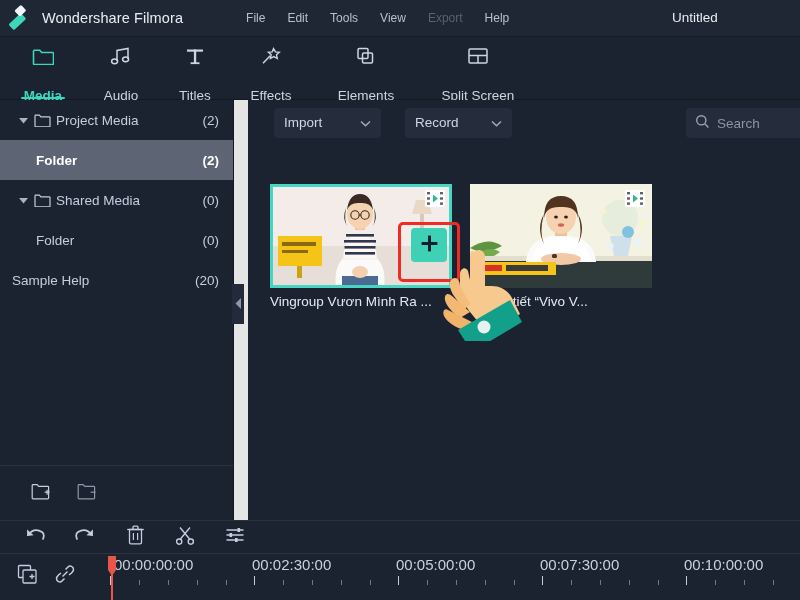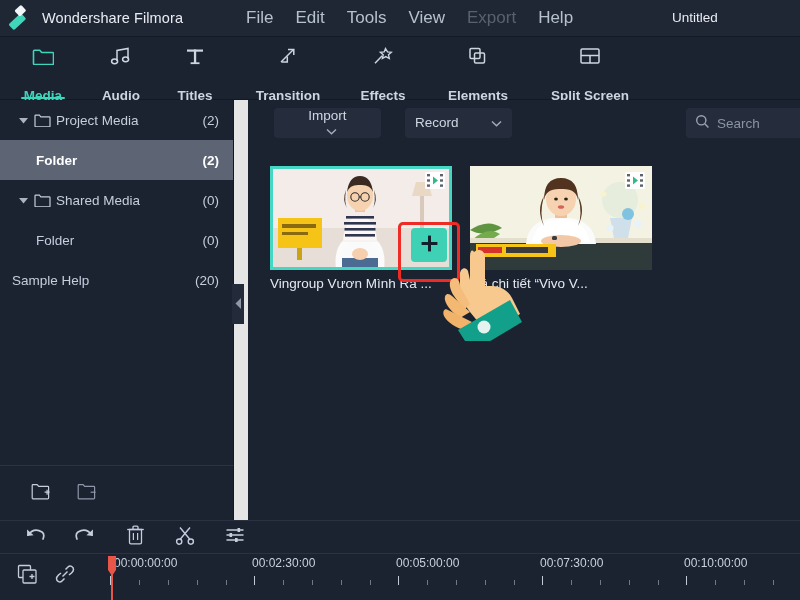--- a/index.html
+++ b/index.html
@@ -20,21 +20,21 @@
     display: flex; align-items: center;
   }
   .logo-wrap { width: 34px; height: 30px; margin-left: 6px; position: relative; }
   .logo-svg { position: absolute; left: 0; top: 2px; }
   .brand {
     color: #e9edf3; font-size: 14.5px; letter-spacing: .1px;
     margin-left: 2px;
   }
   .menu-items { display: flex; align-items: center; margin-left: 52px; }
   .menu-item {
-    color: #b7c0cd; font-size: 17px; padding: 3px 11px; cursor: default;
+    color: #b7c0cd; font-size: 12px; padding: 3px 11px; cursor: default;
     white-space: nowrap;
   }
   .menu-item.disabled { color: #59616f; }
   .project-title {
     position: absolute; left: 672px; top: 10px;
     color: #e9edf3; font-size: 13.5px;
   }
 
   
   .tabbar {
@@ -44,21 +44,21 @@
     display: flex; align-items: flex-start;
   }
   .tab {
     display: flex; flex-direction: column; align-items: center;
     padding-top: 8px; cursor: default; position: relative;
     min-width: 54px;
     gap: 16px;
   }
   .tab .ticon { height: 22px; display: flex; align-items: center; justify-content: center; }
   .tab .tlabel {
-    font-size: 13.5px; color: #cdd5e0; margin-top: 5px; white-space: nowrap; font-weight: bold;
+    font-size: 13.5px; color: #cdd5e0; margin-top: 5px; white-space: nowrap;
   }
   .tab.active .tlabel { color: #3dd6bb; font-weight: bold; }
   .tab.active .underline {
     position: absolute; bottom: 4px; left: 50%; transform: translateX(-50%);
     width: 44px; height: 2.5px; background: #3dd6bb; border-radius: 1px;
   }
 
   
   .sidebar {
     position: absolute; left: 0; top: 100px; width: 234px; height: 365px;
@@ -107,32 +107,32 @@
   }
   .media-toolbar {
     position: absolute; left: 0; top: 0; width: 552px; height: 45px;
     display: flex; align-items: center;
   }
   .dd {
     height: 30px; background: #252d3c; border-radius: 4px;
     display: flex; align-items: center; justify-content: space-between;
     padding: 0 10px; cursor: default; color: #cfd7e3; font-size: 13.5px;
   }
-  .dd.import { width: 107px; margin-left: 26px; flex-direction: column; }
+  .dd.import { width: 107px; margin-left: 26px; }
   .dd.record { width: 107px; margin-left: 24px; }
   .dd .chev { margin-left: 8px; opacity: .75; }
   .searchbox {
     position: absolute; left: 438px; top: 8px; width: 140px; height: 30px;
     background: #252d3c; border-radius: 4px;
     display: flex; align-items: center; padding-left: 9px; cursor: text;
   }
   .searchbox .sph { color: #8b94a4; font-size: 13.5px; margin-left: 7px; }
 
   .media-grid {
-    position: absolute; left: 0; top: 45px; width: 552px; height: 375px;
+    position: absolute; left: 0; top: 63px; width: 552px; height: 375px;
     background: #1b2230;
   }
   .media-item { position: absolute; width: 182px; cursor: default; }
   .media-item .thumb {
     position: relative; width: 182px; height: 104px; overflow: hidden;
     background: #222;
   }
   .media-item.selected .thumb { outline: 3px solid #46d6c4; outline-offset: -3px; }
   .media-item .cap {
     color: #e4e9f1; font-size: 13.5px; margin-top: 6px;
@@ -168,21 +168,21 @@
   
   .timeline {
     position: absolute; left: 0; top: 553px; width: 800px; height: 47px;
     background: #1b2230;
     border-top: 1px solid #2b3342;
   }
   .tl-btn { position: absolute; width: 34px; height: 34px; top: 5px;
             display: flex; align-items: center; justify-content: center; cursor: default; }
   .ruler { position: absolute; left: 108px; top: 0; right: 0; height: 47px; }
   .tl-time {
-    position: absolute; top: 2px; color: #c9d1de; font-size: 12px;
+    position: absolute; top: 2px; color: #c9d1de; font-size: 15px;
     white-space: nowrap;
   }
   .tick { position: absolute; bottom: 16px; width: 1px; background: #6e7888; }
   .tick.major { height: 9px; background: #c3cbd8; }
   .tick.minor { height: 5px; }
   .playhead { position: absolute; left: 0; top: 0; width: 9px; height: 47px; z-index: 5; }
 </style>
 </head>
 <body>
 
@@ -234,30 +234,20 @@
       <div class="ticon">
         <svg width="20" height="19" viewBox="0 0 20 19">
           <rect x="2" y="2.5" width="16" height="2.2" fill="#cdd5e0"></rect>
           <rect x="8.9" y="2.5" width="2.3" height="14.5" fill="#cdd5e0"></rect>
           <rect x="5.6" y="15.3" width="8.9" height="1.8" fill="#cdd5e0"></rect>
         </svg>
       </div>
       <div class="tlabel">Titles</div>
     </div>
 
-    <div class="tab" style="margin-left:16px;width:96px">
-      <div class="ticon">
-        <svg width="22" height="20" viewBox="0 0 22 20">
-          <path d="M4 16 L16.5 3.5" stroke="#cdd5e0" stroke-width="1.5" fill="none"></path>
-          <path d="M11 3.5h5.8v5.5" stroke="#cdd5e0" stroke-width="1.5" fill="none"></path>
-          <path d="M4.5 16h5.8v-5.5" stroke="#cdd5e0" stroke-width="1.5" fill="none"></path>
-        </svg>
-      </div>
-      <div class="tlabel">Transition</div>
-    </div>
 
     <div class="tab" style="margin-left:14px;width:66px">
       <div class="ticon">
         <svg width="22" height="20" viewBox="0 0 22 20">
           <path d="M13.5 2.5l2 3.4 3.8.4-2.8 2.5.8 3.7-3.5-1.9-3.4 1.9.8-3.7-2.8-2.5 3.8-.4z" fill="none" stroke="#cdd5e0" stroke-width="1.4"></path>
           <path d="M10.2 9.8L3 17.2" stroke="#cdd5e0" stroke-width="1.5"></path>
         </svg>
       </div>
       <div class="tlabel">Effects</div>
     </div>

